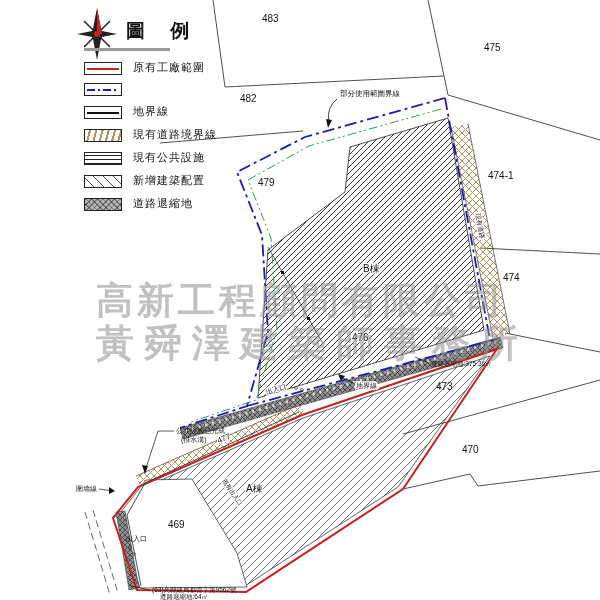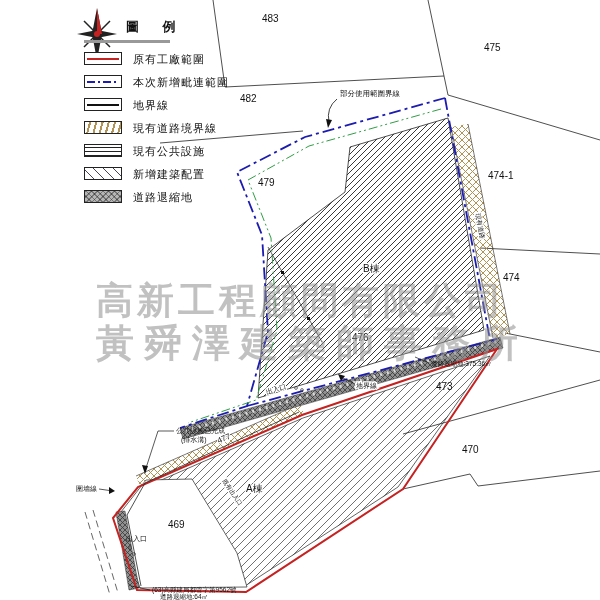--- a/index.html
+++ b/index.html
@@ -6,23 +6,23 @@
   body{width:600px;height:600px;position:relative;background:#fff;overflow:hidden;
        font-family:"Liberation Sans",sans-serif;}
   #map{position:absolute;left:0;top:0;z-index:1}
   
   .wm{position:absolute;z-index:2;color:#8f8f8f;opacity:.55;white-space:nowrap;
       font-family:Liberation Mono, monospace;font-weight:bold;pointer-events:none}
   #wm1{left:96px;top:276px;font-size:37px;letter-spacing:4px}
   #wm2{left:96px;top:318px;font-size:38px;letter-spacing:10px}
   
   #legend{position:absolute;left:84px;top:18px;z-index:3}
-  #legend .title{font-size:13px;font-weight:bold;letter-spacing:10px;margin-left:42px;color:#111}
+  #legend .title{font-size:19px;font-weight:bold;letter-spacing:10px;margin-left:42px;color:#111}
   #legend .bar{width:86px;height:3px;background:#999;margin:4px 0 9px 0}
-  .lrow{display:flex;align-items:flex-start;margin-bottom:8px}
+  .lrow{display:flex;align-items:flex-end;margin-bottom:8px}
   .lrow .lab{font-size:11px;color:#111;margin-left:11px;letter-spacing:1px;white-space:nowrap}
   .sw{width:38px;height:13px;border:1px solid #222;box-sizing:border-box;position:relative;background:#fff;flex:0 0 38px}
   .ln{position:absolute;left:2px;right:2px;top:5px;height:2px}
   .sw0 .ln{background:#c52222}
   .sw1 .ln{background:repeating-linear-gradient(90deg,#1c1cb0 0 8px,transparent 8px 11px,#1c1cb0 11px 13px,transparent 13px 16px)}
   .sw2 .ln{background:#111}
   .sw3{background:repeating-linear-gradient(105deg,#fff 0 4px,#b09355 4px 6px)}
   .sw4{background:repeating-linear-gradient(0deg,#222 0 1px,#fff 1px 4px)}
   .sw5{background:repeating-linear-gradient(45deg,#fff 0 6px,#445 6px 7px)}
   .sw6{background:repeating-linear-gradient(45deg,#fff 0 3.5px,#222 3.5px 4.5px)}
@@ -186,21 +186,20 @@
   <div class="lrow">
     <div class="sw sw0">
         <div class="ln"></div>
       </div>
     <div class="lab">原有工廠範圍</div>
   </div>
   <div class="lrow">
     <div class="sw sw1">
         <div class="ln"></div>
       </div>
-    <div class="lab">本次新增毗連範圍</div>
   </div>
   <div class="lrow">
     <div class="sw sw2">
         <div class="ln"></div>
       </div>
     <div class="lab">地界線</div>
   </div>
   <div class="lrow">
     <div class="sw sw3"></div>
     <div class="lab">現有道路境界線</div>

